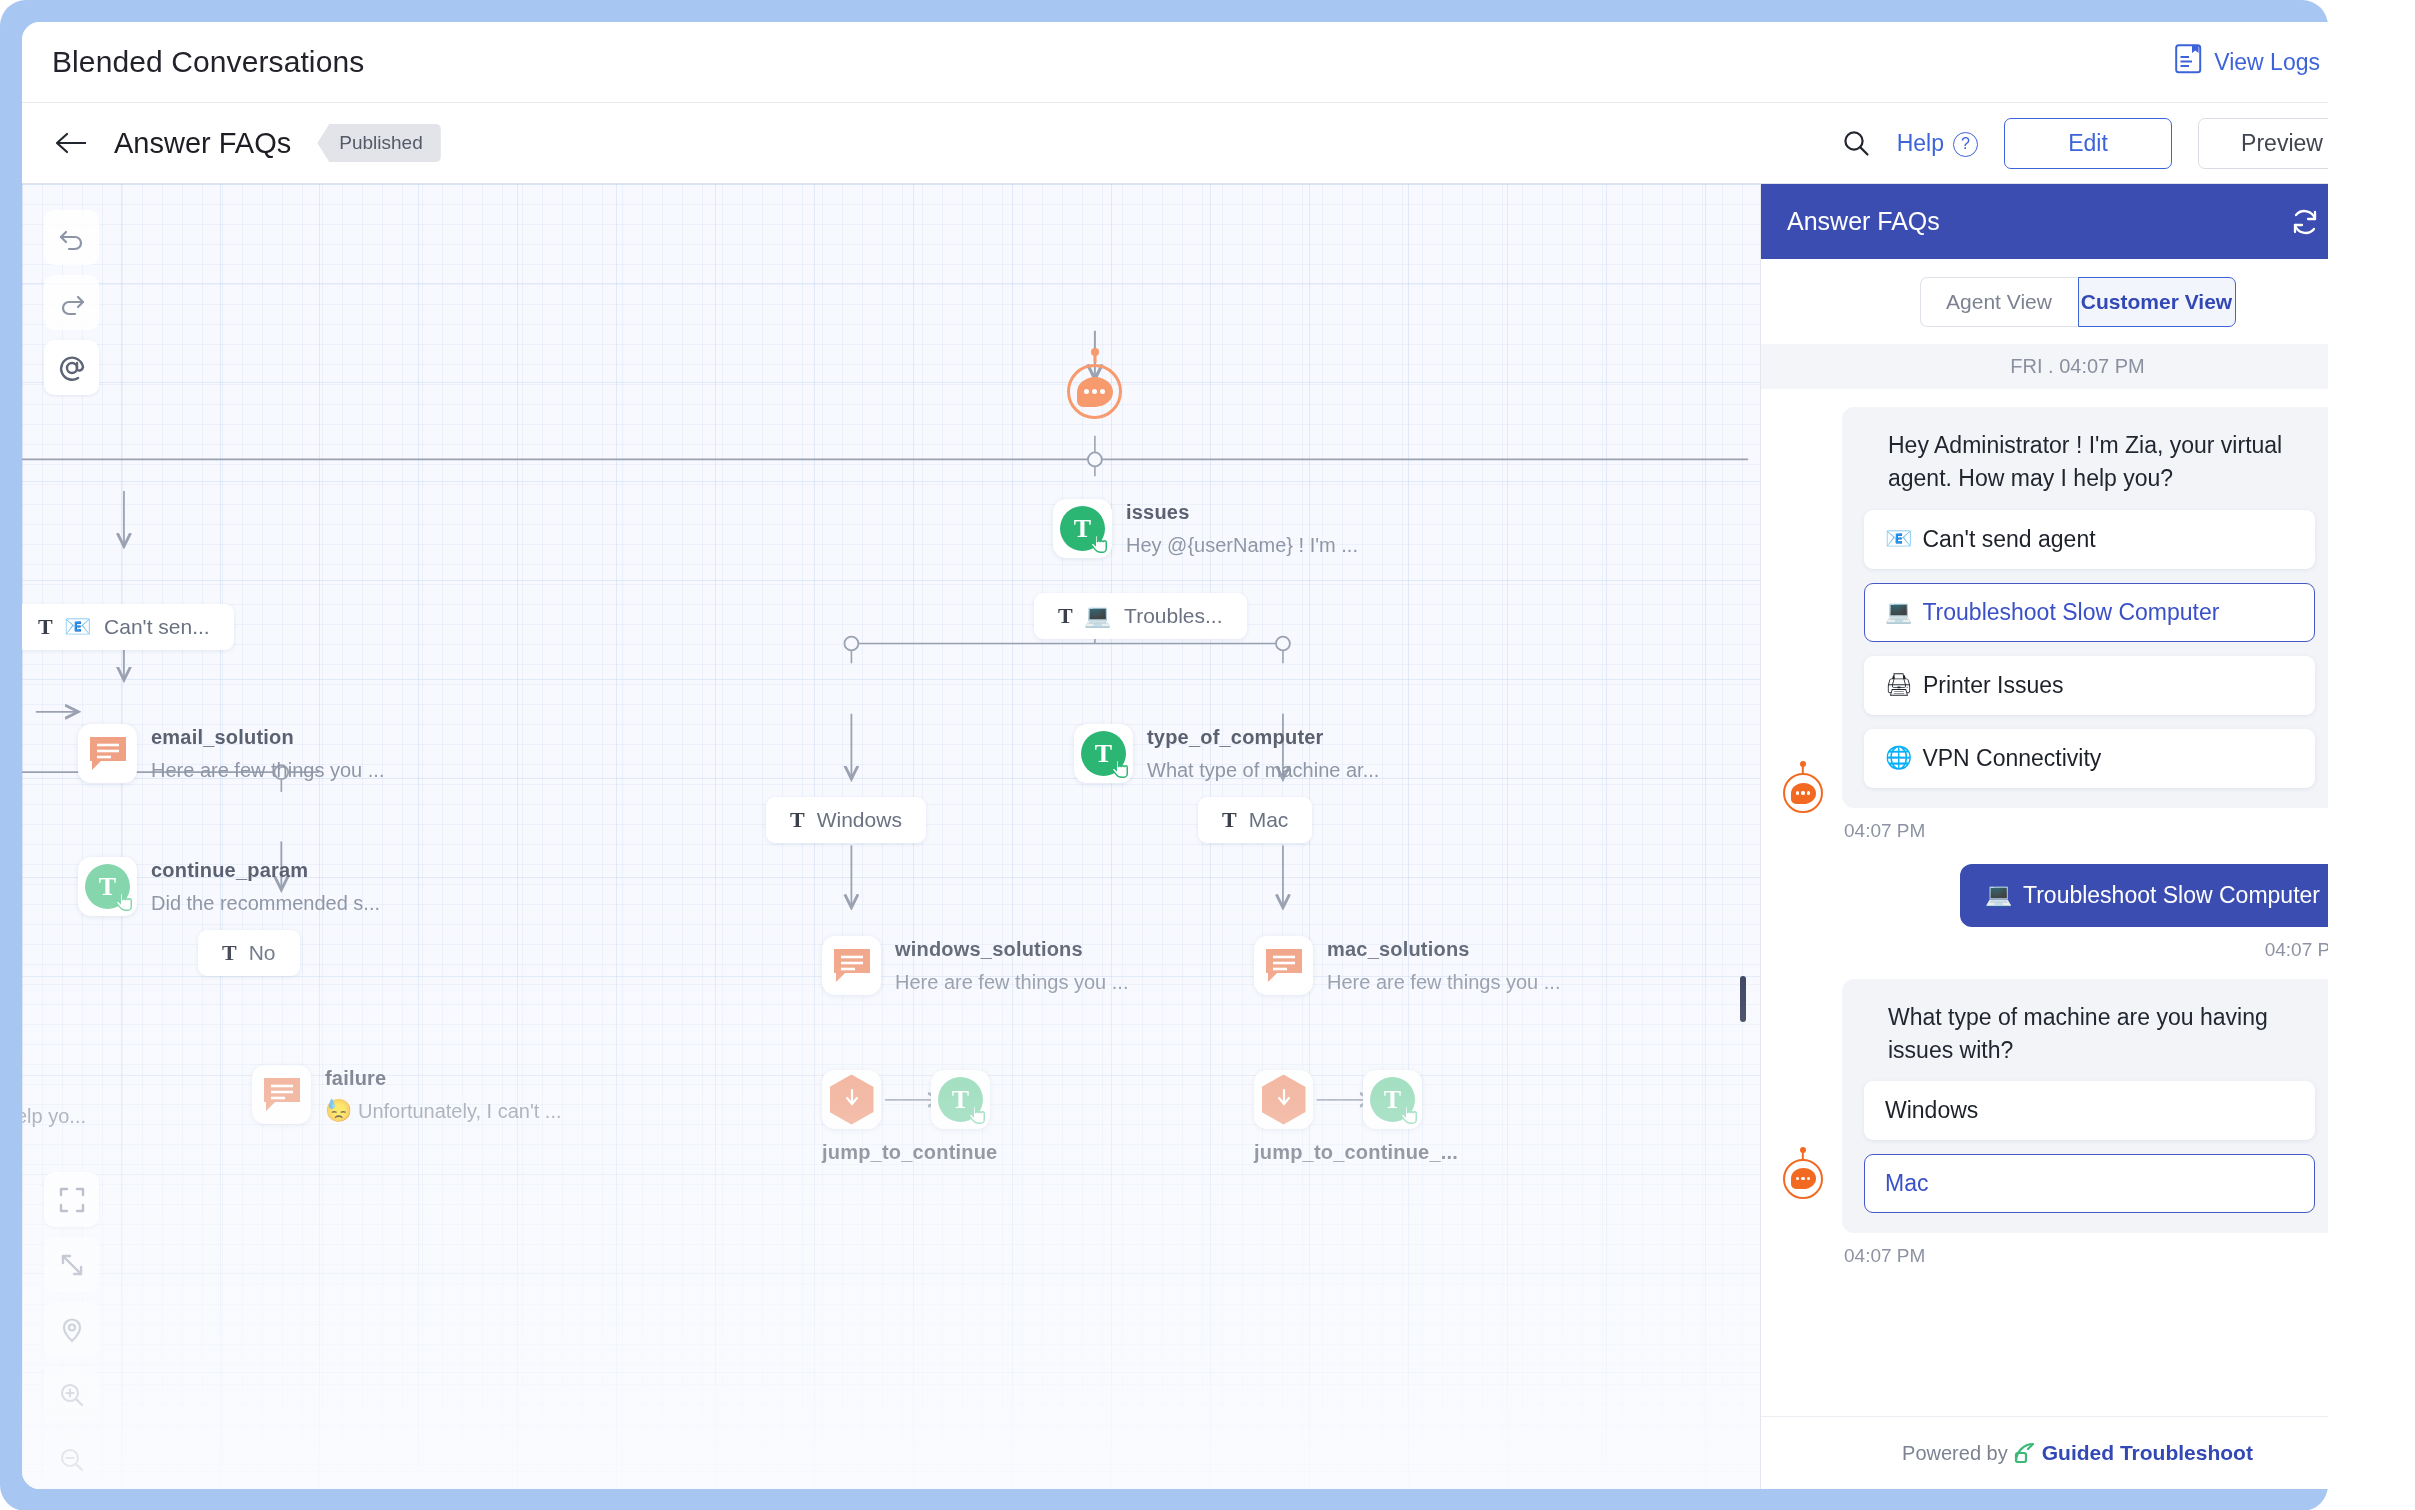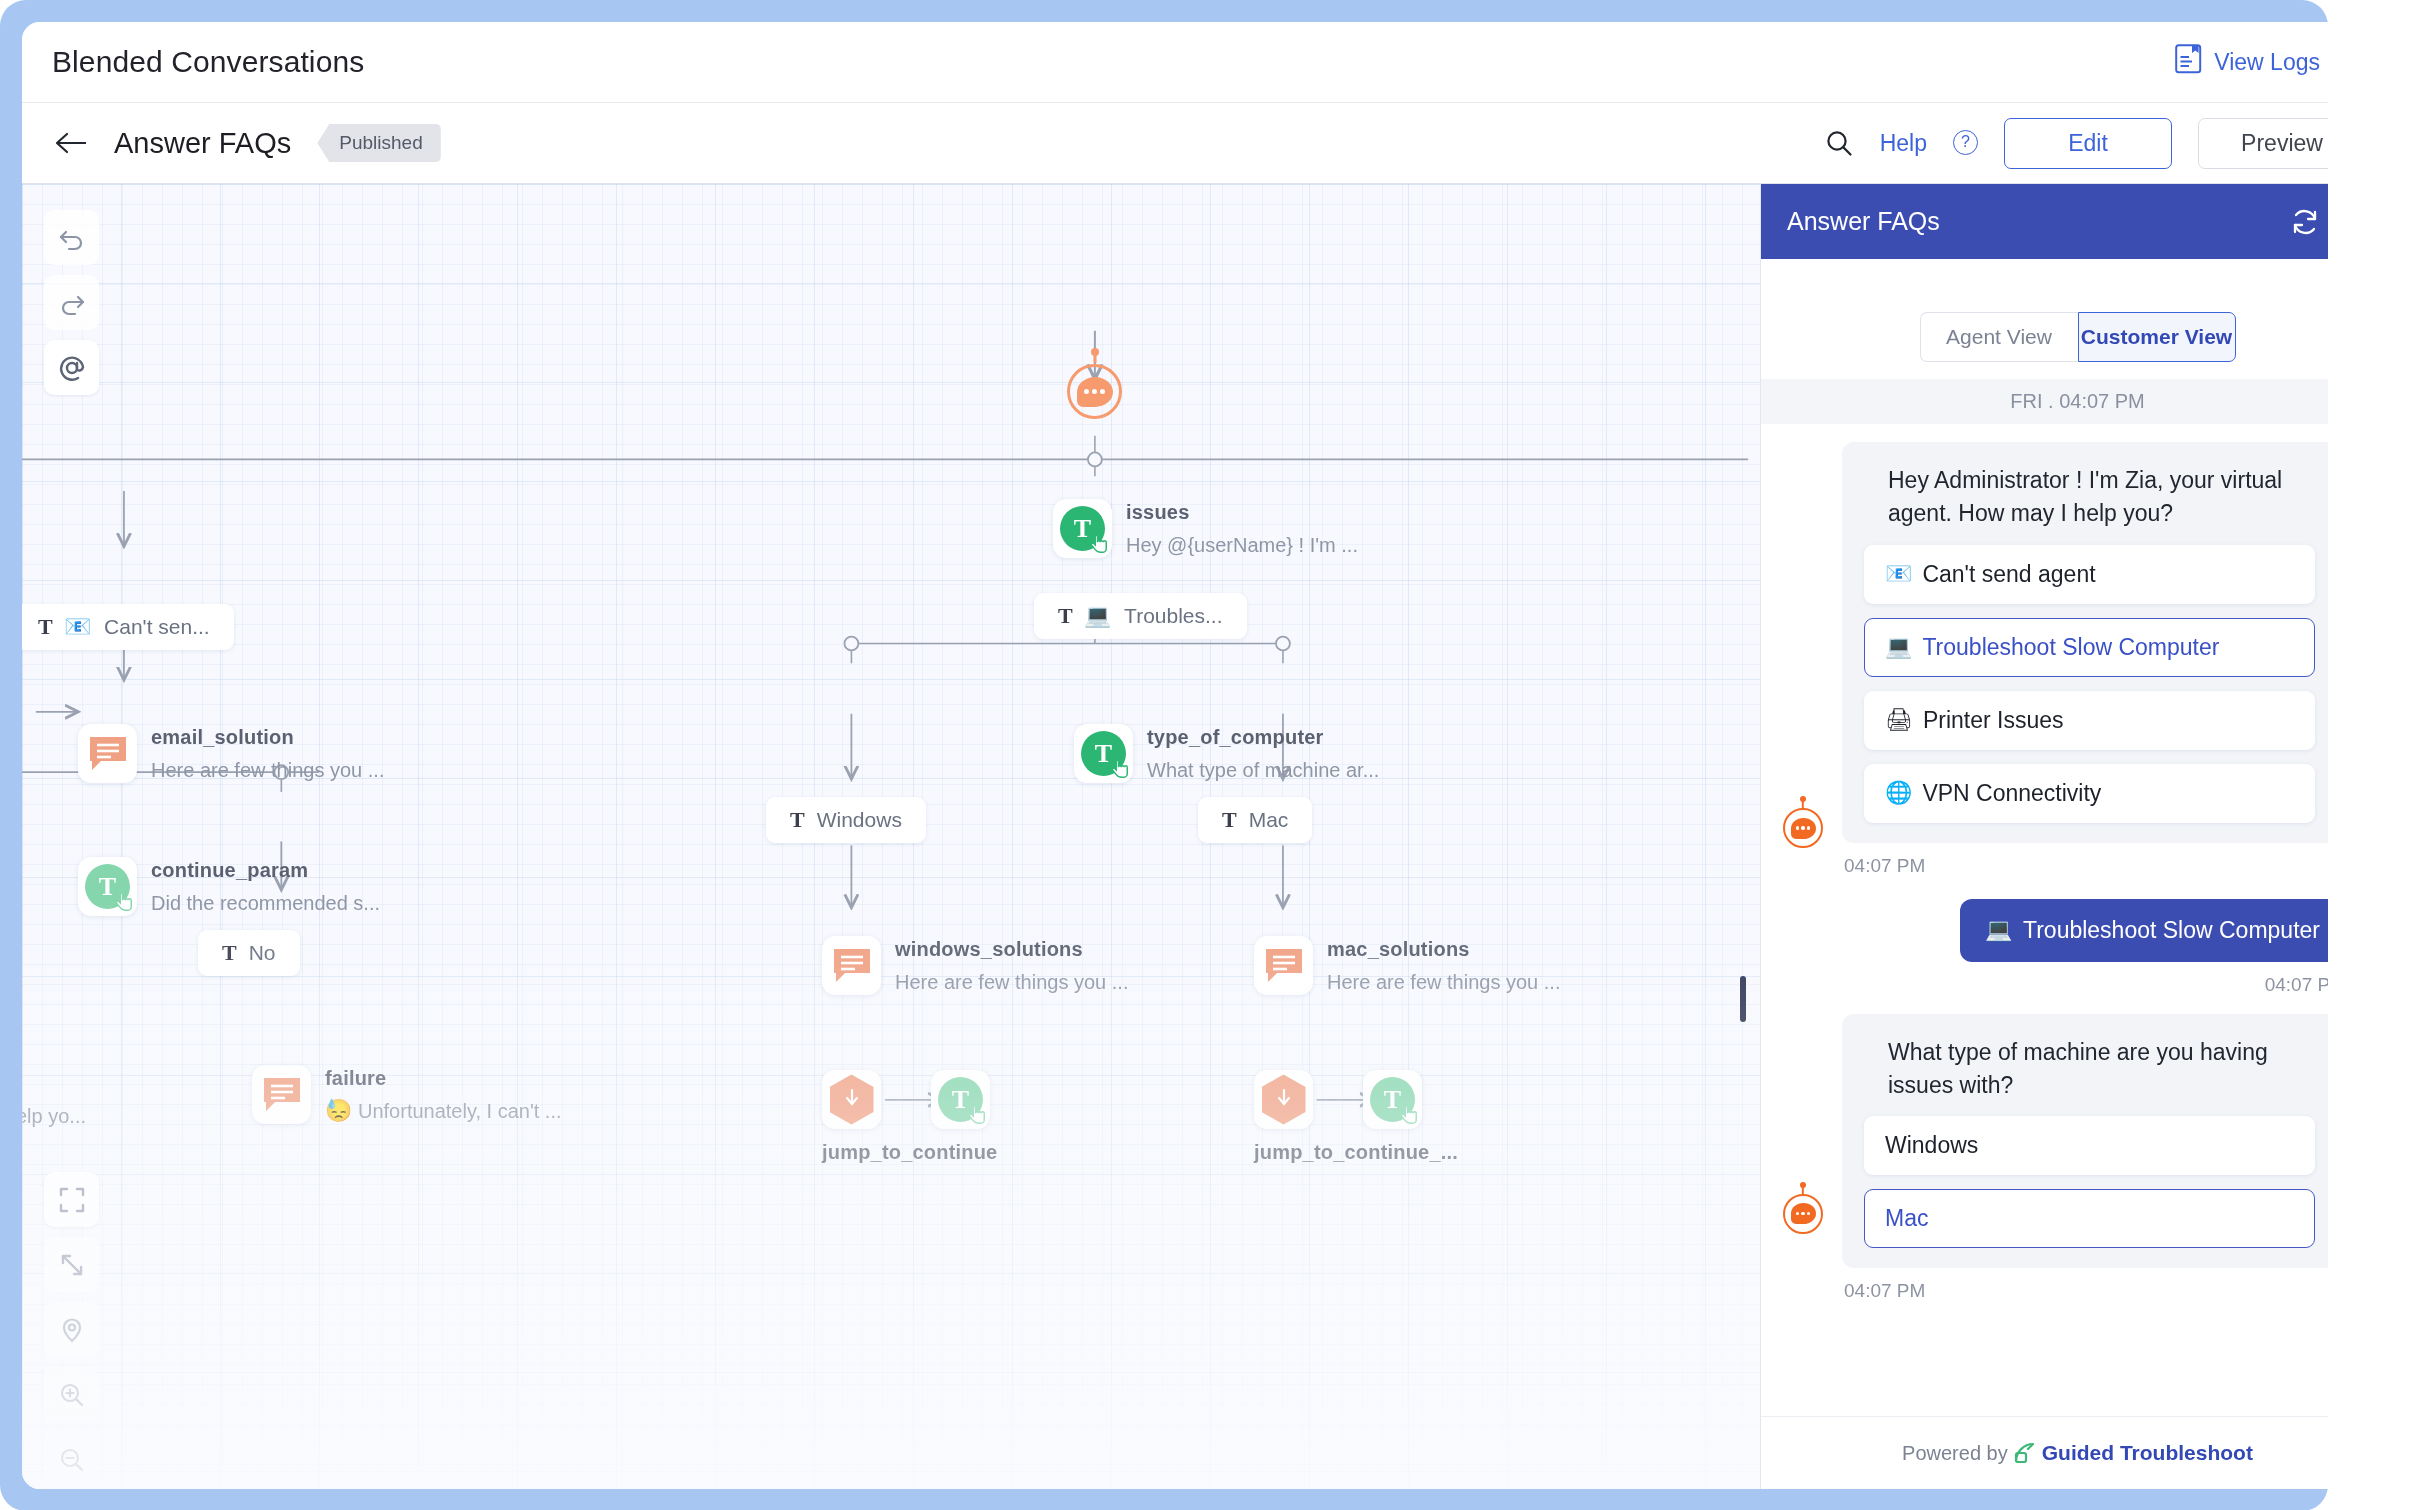--- a/index.html
+++ b/index.html
@@ -103,21 +103,21 @@
     clip-path: polygon(12px 0, 100% 0, 100% 100%, 12px 100%, 0 50%);
     border-radius: 0 5px 5px 0;
   }
   .subheader-right {
     margin-left: auto;
     display: flex;
     align-items: center;
     gap: 26px;
   }
   .help-link {
-    display: flex; align-items: flex-start; gap: 26px;
+    display: flex; align-items: flex-end; gap: 9px;
     color: #3d63d8; font-size: 23px; cursor: pointer;
   }
   .q-circle {
     width: 25px; height: 25px; border-radius: 50%;
     border: 1.8px solid #3d63d8;
     color: #3d63d8; font-size: 16px;
     display: flex; align-items: center; justify-content: center;
     line-height: 1;
   }
   .btn {
@@ -261,21 +261,20 @@
     background: #3c4db2;
     display: flex; align-items: center;
     padding: 0 24px 0 26px;
   }
   .chat-head-title { color:#fff; font-size: 25px; }
   .chat-head-icons { margin-left:auto; display:flex; align-items:center; gap: 22px; }
   .chat-tabs-row {
     flex: 0 0 85px;
     display: flex; align-items: center; justify-content: center;
     background: #ffffff;
-    margin-top: 35px;
   }
   .segmented { display: flex; border-radius: 7px; overflow: visible; }
   .seg {
     height: 50px; min-width: 158px;
     display:flex; align-items:center; justify-content:center;
     font-size: 21px; cursor: pointer; background:#fff;
   }
   .seg-left { border:1.4px solid #dfe2e9; border-right:none; border-radius: 7px 0 0 7px; color:#7c8292; }
   .seg-right { border:1.6px solid #3d63d8; border-radius: 0 7px 7px 0; color:#3248b4; background:#f3f5fd; font-weight:600;}
   .chat-scroll {

